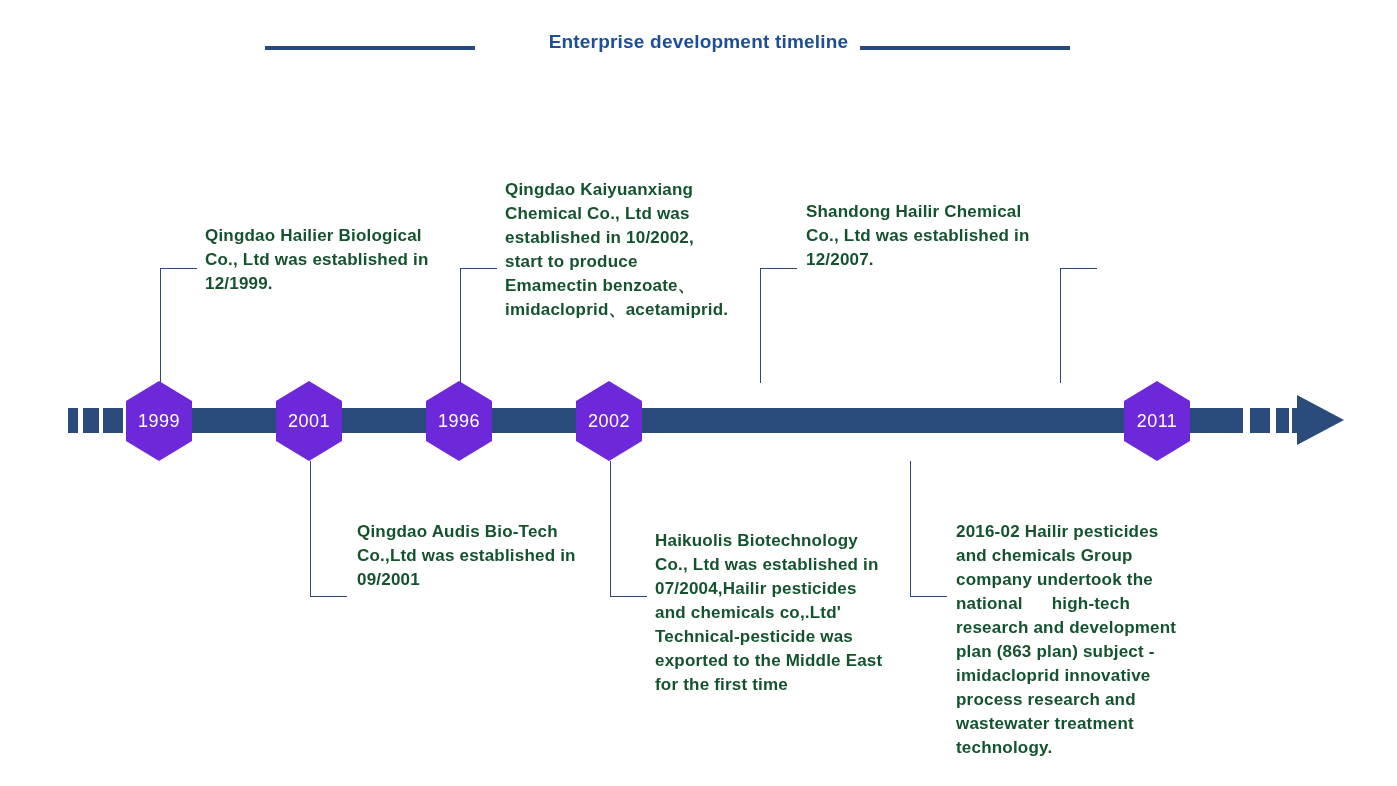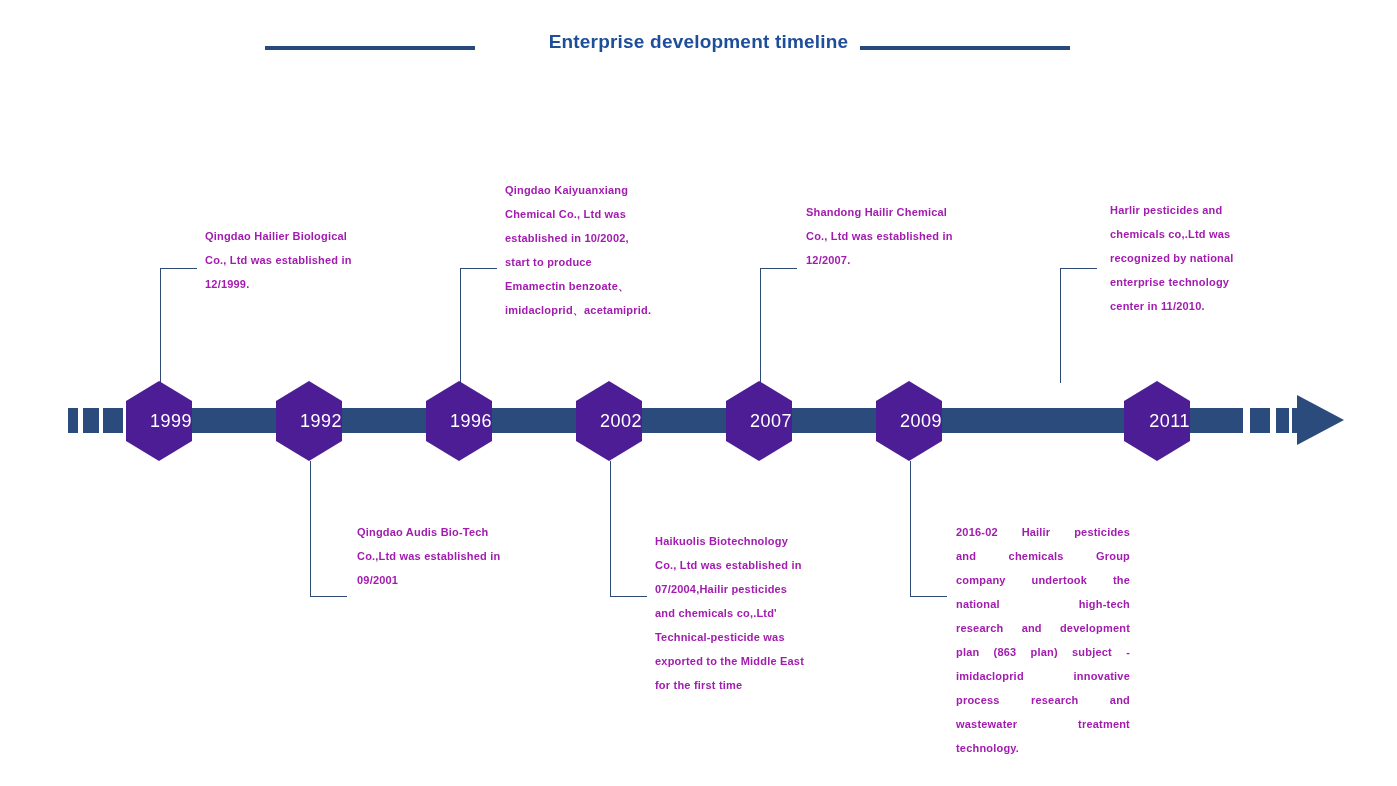--- a/index.html
+++ b/index.html
@@ -54,25 +54,25 @@
     border-top: 25px solid transparent;
     border-bottom: 25px solid transparent;
     border-left: 47px solid #2b4b7c;
   }
 
   
   .hex {
     position: absolute;
     top: 381px;
     width: 66px; height: 80px;
-    background: #4c1d95;
+    background: #6d28d9;
     clip-path: polygon(50% 0%, 100% 25%, 100% 75%, 50% 100%, 0% 75%, 0% 25%);
     display: flex;
     align-items: center;
-    justify-content: flex-end;
+    justify-content: center;
   }
   .hex .year {
     color: #ffffff;
     font-size: 18px;
     font-weight: 500;
     letter-spacing: 0.5px;
   }
   .hx1999 { left: 126px; }
   .hx2001 { left: 276px; }
   .hx2002 { left: 426px; }
@@ -98,24 +98,24 @@
   .cn2002 { left: 460px; }
   .cn2007 { left: 760px; }
   .cn2010 { left: 1060px; }
   .cn2001 { left: 310px; }
   .cn2004 { left: 610px; }
   .cn2009 { left: 910px; }
 
   
   .desc {
     position: absolute;
-    font-size: 11px;
+    font-size: 17px;
     font-weight: bold;
     line-height: 24px;
-    color: #a21caf;
+    color: #14532d;
     letter-spacing: 0.2px;
     white-space: pre-line;
     width: 230px;
   }
   .d1999 { left: 205px;  top: 200px; margin-top: 24px; }
   .d2002 { left: 505px;  top: 178px; }
   .d2007 { left: 806px;  top: 200px; }
   .d2010 { left: 1110px; top: 198px; width: 170px; }
   .d2001 { left: 357px;  top: 520px; }
   .d2004 { left: 655px;  top: 529px; }
@@ -152,33 +152,27 @@
   <div class="conn top cn2002"></div>
   <div class="conn bottom cn2004"></div>
   <div class="conn top cn2007"></div>
   <div class="conn bottom cn2009"></div>
   <div class="conn top cn2010"></div>
 
   <div class="hex hx1999">
     <span class="year">1999</span>
   </div>
   <div class="hex hx2001">
-    <span class="year">1992</span>
+    <span class="year">2001</span>
   </div>
   <div class="hex hx2002">
     <span class="year">1996</span>
   </div>
   <div class="hex hx2004">
     <span class="year">2002</span>
-  </div>
-  <div class="hex hx2007">
-    <span class="year">2007</span>
-  </div>
-  <div class="hex hx2009">
-    <span class="year">2009</span>
   </div>
   <div class="hex hx2011">
     <span class="year">2011</span>
   </div>
 
   <div class="desc d1999">Qingdao Hailier Biological
 Co., Ltd was established in
 12/1999.</div>
   <div class="desc d2001">Qingdao Audis Bio-Tech
 Co.,Ltd was established in
@@ -204,19 +198,14 @@
       <div class="tl-line">and chemicals Group</div>
       <div class="tl-line">company undertook the</div>
       <div class="tl-line">national high-tech</div>
       <div class="tl-line">research and development</div>
       <div class="tl-line">plan (863 plan) subject -</div>
       <div class="tl-line">imidacloprid innovative</div>
       <div class="tl-line">process research and</div>
       <div class="tl-line">wastewater treatment</div>
       <div class="tl-line">technology.</div>
     </div>
-  <div class="desc d2010">Harlir pesticides and
-chemicals co,.Ltd was
-recognized by national
-enterprise technology
-center in 11/2010.</div>
 
 </div>
 
 </body></html>

